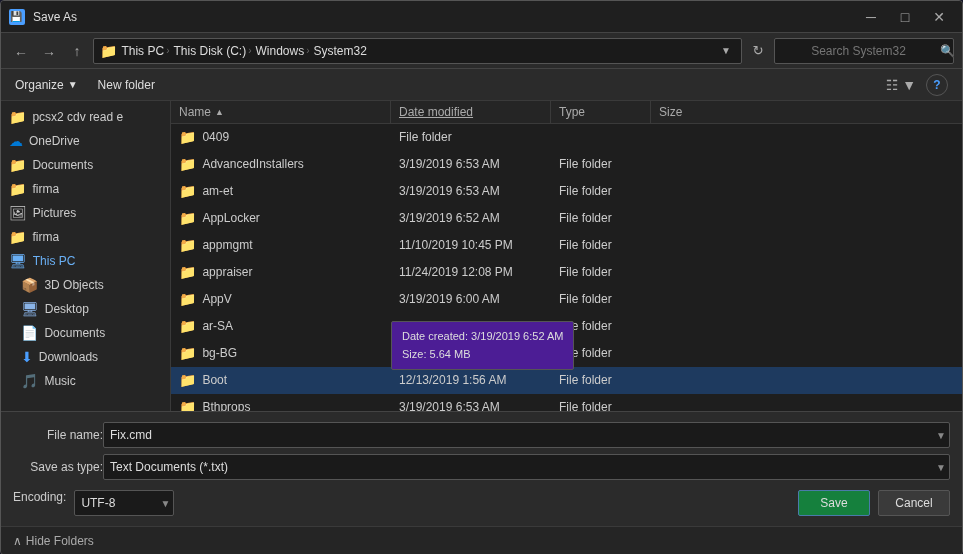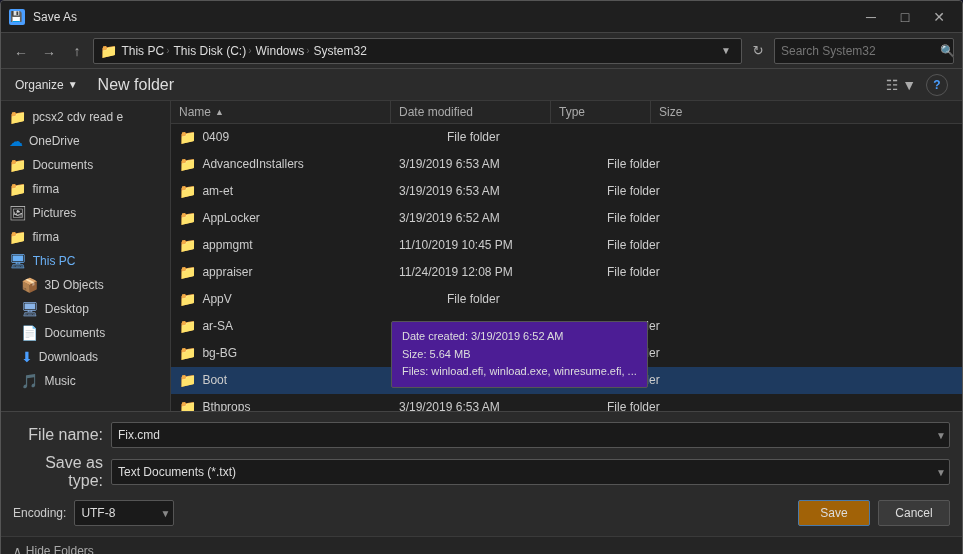--- a/index.html
+++ b/index.html
@@ -139,20 +139,21 @@
       padding: 0 6px;
       gap: 4px;
     }
     .search-input {
       background: transparent;
       border: none;
       color: #aaa;
       font-size: 12px;
       flex: 1;
       outline: none;
+      text-align: center;
     }
 
     .second-toolbar {
       background: #2b2b2b;
       height: 32px;
       display: flex;
       align-items: center;
       padding: 0 8px;
       gap: 8px;
       border-bottom: 1px solid #3a3a3a;
@@ -167,21 +168,21 @@
       align-items: center;
       gap: 4px;
       padding: 4px 6px;
       border-radius: 2px;
     }
     .new-folder-btn {
       background: transparent;
       border: none;
       color: #ddd;
       cursor: pointer;
-      font-size: 16px;
+      font-size: 12px;
       padding: 4px 6px;
       border-radius: 2px;
     }
     .view-btn {
       margin-left: auto;
       background: transparent;
       border: none;
       color: #aaa;
       cursor: pointer;
       font-size: 16px;
@@ -260,21 +261,21 @@
       font-size: 12px;
       cursor: pointer;
       border-right: 1px solid #3a3a3a;
       display: flex;
       align-items: center;
       gap: 4px;
       user-select: none;
     }
     .col-header:last-child { border-right: none; }
     .col-name { width: 220px; flex-shrink: 0; align-items: center; }
-    .col-date { width: 160px; flex-shrink: 0; }
+    .col-date { width: 160px; flex-shrink: 0; text-decoration: underline; }
     .col-type { width: 100px; flex-shrink: 0; }
     .col-size { flex: 1; }
 
     .file-row {
       display: flex;
       align-items: center;
       padding: 2px 0;
       cursor: pointer;
       border-bottom: 1px solid transparent;
     }
@@ -289,21 +290,21 @@
     }
     .file-name-cell {
       width: 220px;
       flex-shrink: 0;
       display: flex;
       align-items: center;
       gap: 6px;
     }
     .folder-icon { color: #e8a020; font-size: 14px; }
     .file-date-cell { width: 160px; flex-shrink: 0; }
-    .file-type-cell { width: 100px; flex-shrink: 0; margin-left: 48px; }
+    .file-type-cell { width: 100px; flex-shrink: 0; }
     .file-size-cell { flex: 1; }
 
     .tooltip {
       position: absolute;
       background: #4c1d95;
       border: 1px solid #555;
       border-radius: 2px;
       padding: 6px 10px;
       font-size: 11px;
       color: #ddd;
@@ -318,23 +319,22 @@
       padding: 10px 12px;
     }
     .form-row {
       display: flex;
       align-items: center;
       margin-bottom: 6px;
     }
     .form-label {
       width: 90px;
       text-align: right;
-      margin-right: 8px;
       color: #ccc;
-      font-size: 16px;
+      font-size: 12px;
     }
     .form-input-wrapper {
       flex: 1;
       position: relative;
     }
     .form-input {
       width: 100%;
       height: 26px;
       background: #1a1a1a;
       border: 1px solid #555;
@@ -356,21 +356,20 @@
 
     .bottom-actions {
       display: flex;
       align-items: center;
       justify-content: flex-end;
       padding-top: 4px;
       gap: 8px;
     }
     .encoding-row {
       display: flex;
-      align-items: center;
       flex: 1;
       gap: 8px;
     }
     .encoding-label {
       color: #ccc;
       font-size: 12px;
     }
     .encoding-select {
       height: 26px;
       background: #1a1a1a;
@@ -393,21 +392,21 @@
       height: 26px;
       background: #3a3a3a;
       border: 1px solid #555;
       color: #ddd;
       font-size: 12px;
       cursor: pointer;
       border-radius: 2px;
       padding: 0 12px;
     }
     .action-btn.primary {
-      background: #a16207;
+      background: #15803d;
       border-color: #4a7aaa;
     }
 
     .hide-folders-bar {
       background: #252525;
       border-top: 1px solid #3a3a3a;
       height: 28px;
       display: flex;
       align-items: center;
       padding: 0 12px;
@@ -605,20 +604,21 @@
     </div>
     <div class="file-cell file-date-cell">11/24/2019 12:08 PM</div>
     <div class="file-cell file-type-cell">File folder</div>
     <div class="file-cell file-size-cell"></div>
   </div>
           <div class="file-row">
     <div class="file-cell file-name-cell">
       <span class="folder-icon">📁</span>
       <span>AppV</span>
     </div>
+    <div class="file-cell file-date-cell">3/19/2019 6:00 AM</div>
     <div class="file-cell file-type-cell">File folder</div>
     <div class="file-cell file-size-cell"></div>
   </div>
           <div class="file-row">
     <div class="file-cell file-name-cell">
       <span class="folder-icon">📁</span>
       <span>ar-SA</span>
     </div>
     <div class="file-cell file-date-cell">11/24/2019 12:08 PM</div>
     <div class="file-cell file-type-cell">File folder</div>
@@ -649,21 +649,20 @@
     </div>
     <div class="file-cell file-date-cell">3/19/2019 6:53 AM</div>
     <div class="file-cell file-type-cell">File folder</div>
     <div class="file-cell file-size-cell"></div>
   </div>
         </div>
 
       <div class="tooltip" style="top: 220px; left: 220px;">
         <div>Date created: 3/19/2019 6:52 AM</div>
         <div>Size: 5.64 MB</div>
-        <div>Files: winload.efi, winload.exe, winresume.efi, ...</div>
       </div>
     </div>
   </div>
 
   <div class="bottom-panel">
     <div class="form-row">
       <span class="form-label">File name:</span>
       <div class="form-input-wrapper">
         <input class="form-input" type="text" value="Fix.cmd" style="">
         <span class="form-dropdown-arrow">▼</span>

